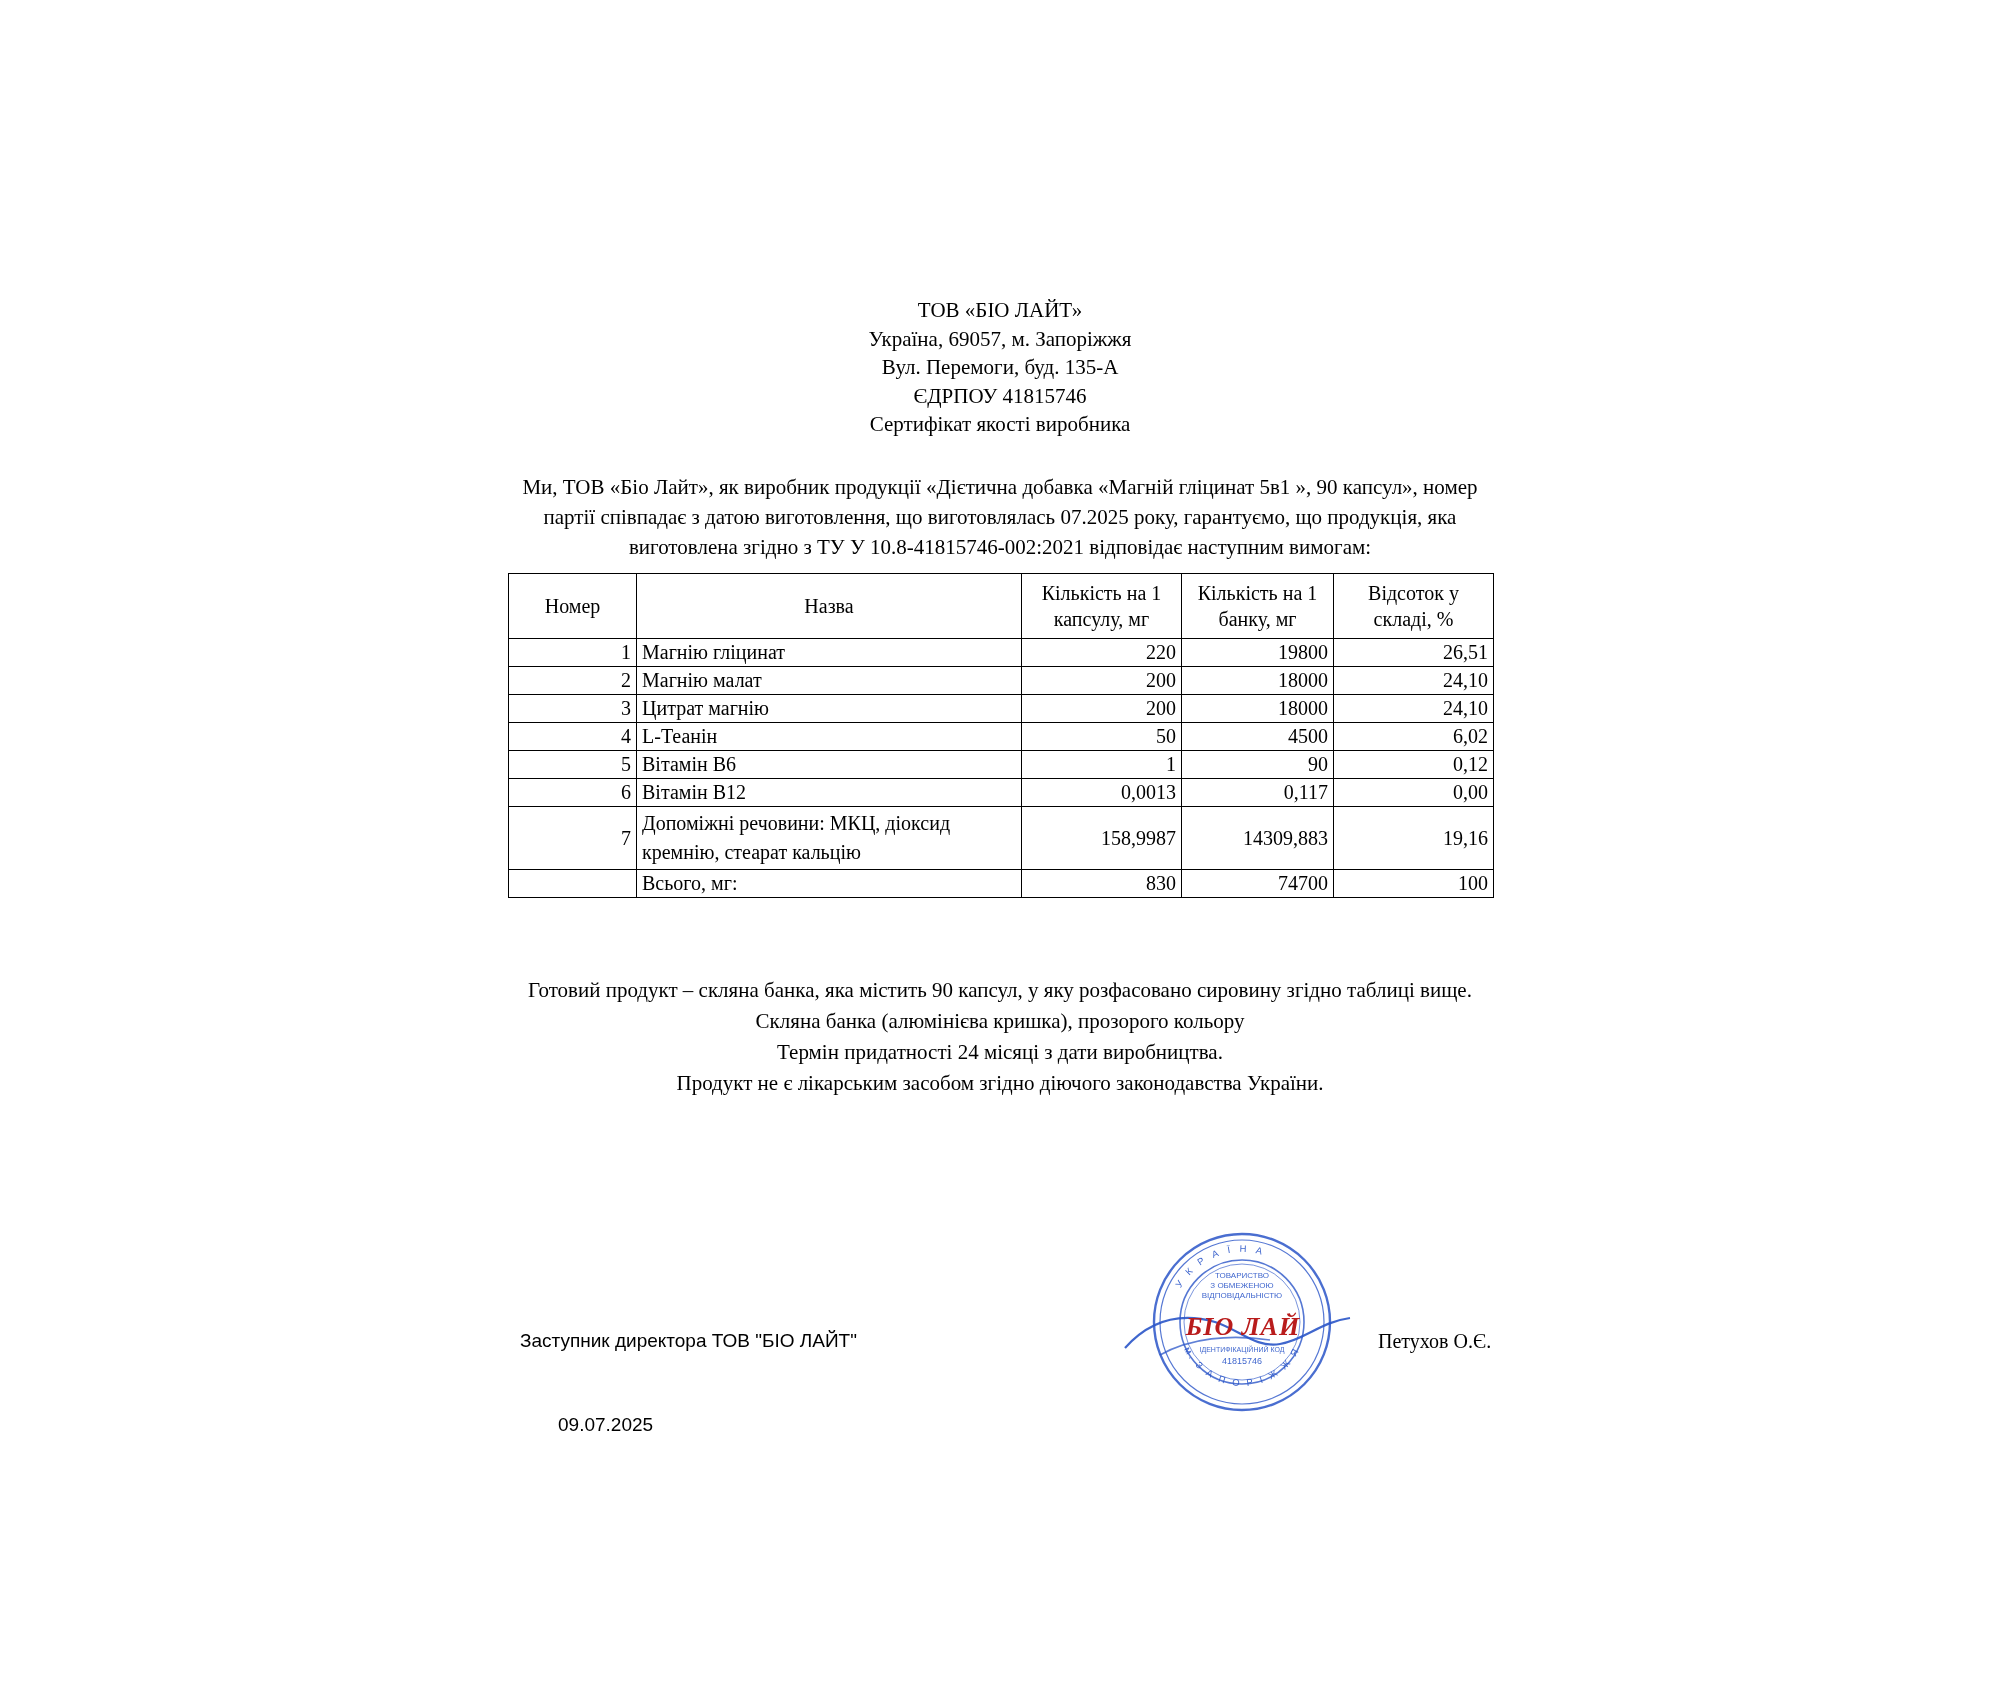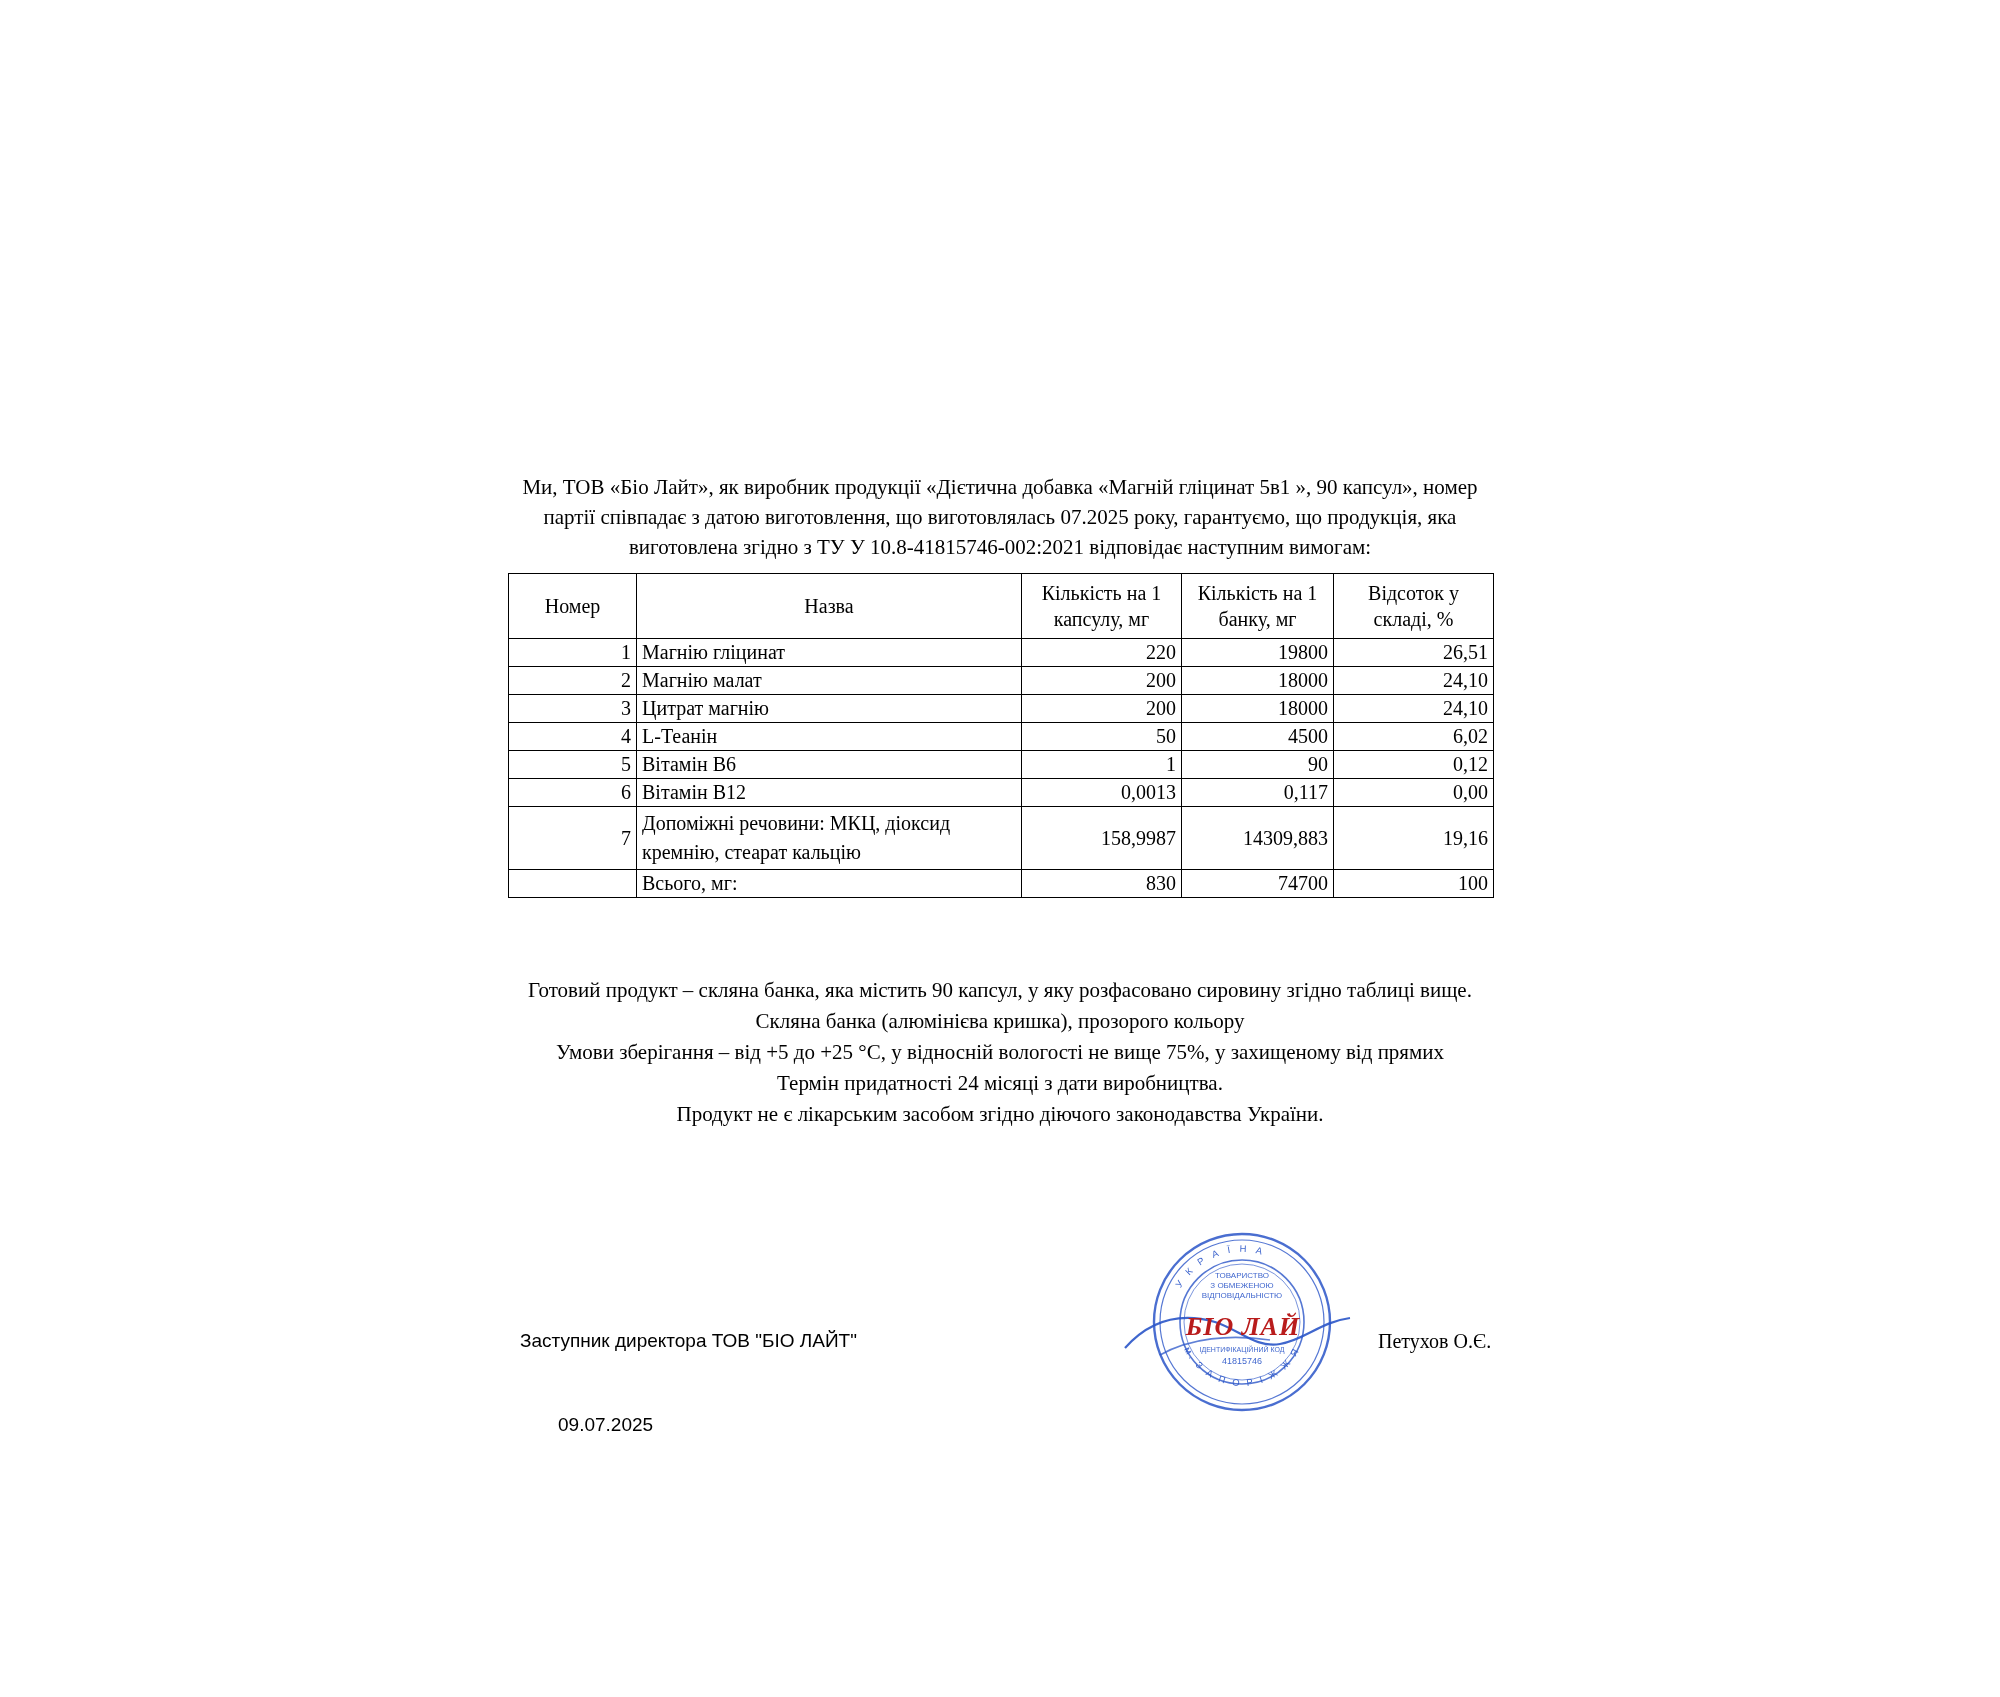--- a/index.html
+++ b/index.html
@@ -160,20 +160,27 @@
     top: 1300px;
     width: 260px;
     height: 70px;
   }
 </style>
 </head>
 <body>
 
 <div class="page">
 
+  <div class="header">
+    <div>ТОВ «БІО ЛАЙТ»</div>
+    <div>Україна, 69057, м. Запоріжжя</div>
+    <div>Вул. Перемоги, буд. 135-А</div>
+    <div>ЄДРПОУ 41815746</div>
+    <div>Сертифікат якості виробника</div>
+  </div>
 
   <div class="intro">
     <span>Ми, ТОВ «Біо Лайт», як виробник продукції «Дієтична добавка «Магній гліцинат 5в1 », 90 капсул», номер</span>
     <span>партії співпадає з датою виготовлення, що виготовлялась 07.2025 року, гарантуємо, що продукція, яка</span>
     <span>виготовлена згідно з ТУ У 10.8-41815746-002:2021 відповідає наступним вимогам:</span>
   </div>
 
   <div class="table-wrap">
     <table class="spec">
       <colgroup>
@@ -258,21 +265,20 @@
           <td class="val">74700</td>
           <td class="val">100</td>
         </tr>
       </tbody>
     </table>
   </div>
 
   <div class="notes">
     <div>Готовий продукт – скляна банка, яка містить 90 капсул, у яку розфасовано сировину згідно таблиці вище.</div>
     <div>Скляна банка (алюмінієва кришка), прозорого кольору</div>
-    <div>Умови зберігання – від +5 до +25 °С, у відносній вологості не вище 75%, у захищеному від прямих</div>
     <div>Термін придатності 24 місяці з дати виробництва.</div>
     <div>Продукт не є лікарським засобом згідно діючого законодавства України.</div>
   </div>
 
   <div class="sign-title">Заступник директора ТОВ "БІО ЛАЙТ"</div>
   <div class="sign-name">Петухов О.Є.</div>
   <div class="sign-date">09.07.2025</div>
 
   <svg class="flourish" viewBox="0 0 260 70">
     <path d="M5 48 C 30 20, 60 12, 95 22 C 120 30, 135 48, 160 44 C 185 40, 200 22, 230 18" fill="none" stroke="#2a55c8" stroke-width="2.2" opacity="0.9"></path>

